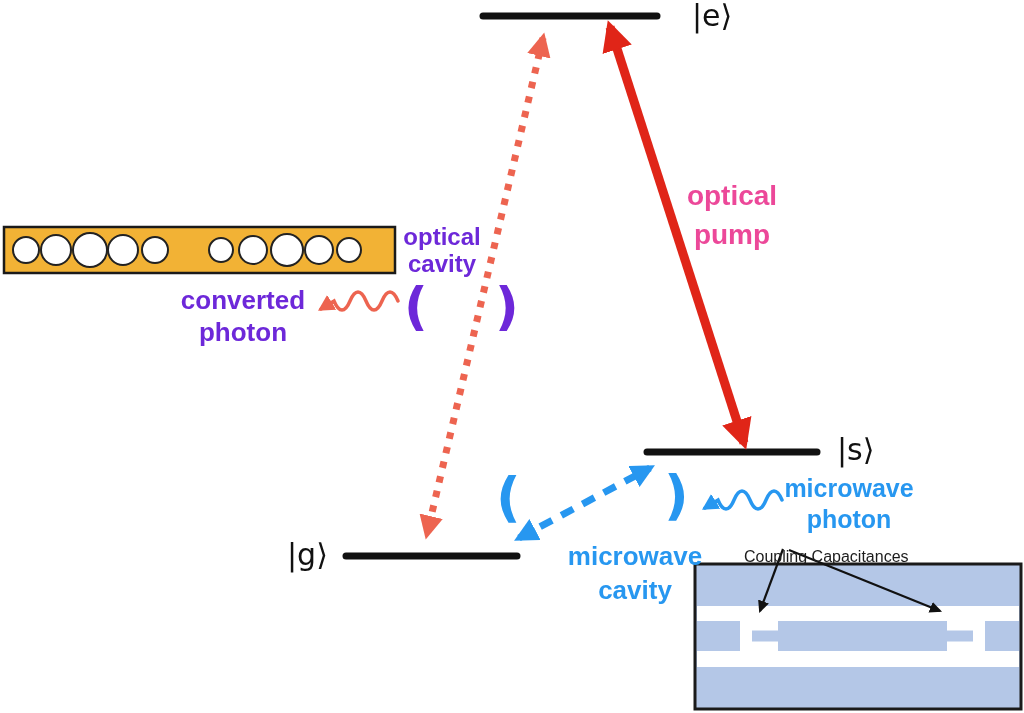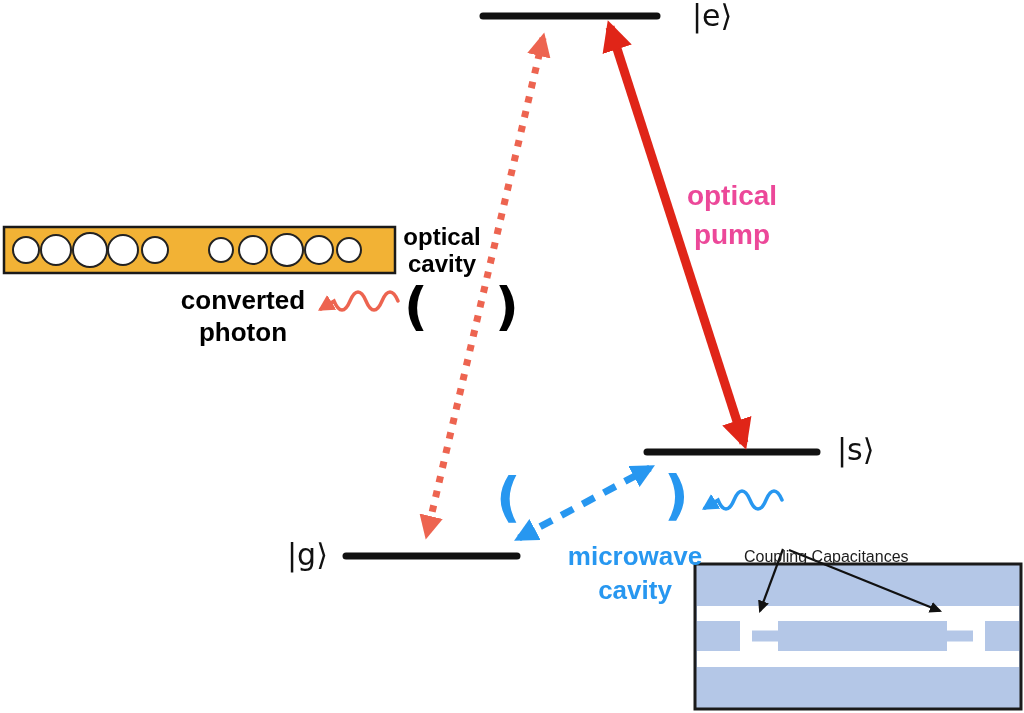--- a/index.html
+++ b/index.html
@@ -6,21 +6,21 @@
   .canvas{
     position:relative;width:1024px;height:713px;background:#ffffff;
     overflow:hidden;font-family:"Liberation Sans",sans-serif;
   }
   .canvas svg{position:absolute;left:0;top:0;}
   .lbl{position:absolute;font-weight:bold;text-align:center;}
   .state{
     position:absolute;color:#111;font-weight:normal;
     font-family:"DejaVu Sans",sans-serif;font-size:30px;line-height:1;
   }
-  .salmon{color:#000000;}
+  .salmon{color:#6d28d9;}
   .red{color:#ec4899;}
   .blue{color:#2797F0;}
   .optical-cavity{left:392px;top:224px;width:100px;font-size:24px;line-height:1.12;}
   .converted-photon{left:170px;top:284px;width:146px;font-size:26px;line-height:1.24;}
   .optical-pump{left:666px;top:177px;width:132px;font-size:28px;line-height:1.38;}
   .microwave-photon{left:770px;top:473px;width:158px;font-size:25px;line-height:1.22;}
   .microwave-cavity{left:560px;top:540px;width:150px;font-size:26px;line-height:1.3;}
   .coupling-caps{
     position:absolute;left:744px;top:548px;font-size:16px;color:#1c1c1c;
     font-weight:normal;white-space:nowrap;
@@ -111,20 +111,21 @@
     </g>
   </svg>
 
   <div class="state state-e">|e⟩</div>
   <div class="state state-s">|s⟩</div>
   <div class="state state-g">|g⟩</div>
 
   <div class="lbl salmon optical-cavity">optical cavity</div>
   <div class="lbl salmon converted-photon">converted photon</div>
   <div class="lbl red optical-pump">optical pump</div>
+  <div class="lbl blue microwave-photon">microwave photon</div>
   <div class="lbl blue microwave-cavity">microwave cavity</div>
   <div class="coupling-caps">Coupling Capacitances</div>
 
   <div class="paren salmon p-oc-open">(</div>
   <div class="paren salmon p-oc-close">)</div>
   <div class="paren blue p-mc-open">(</div>
   <div class="paren blue p-mc-close">)</div>
 
 </div>
 

